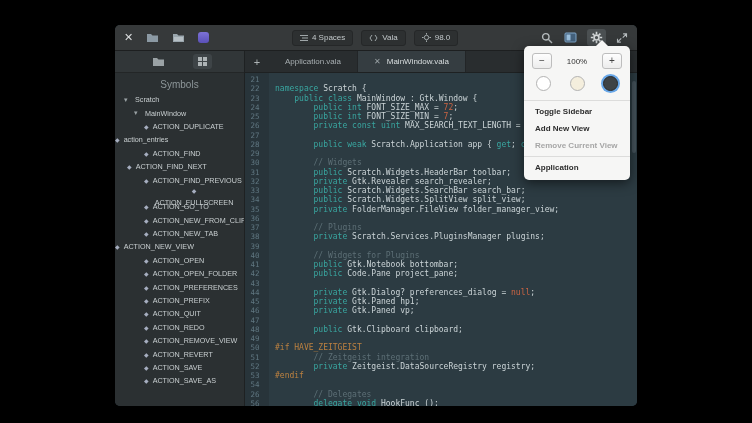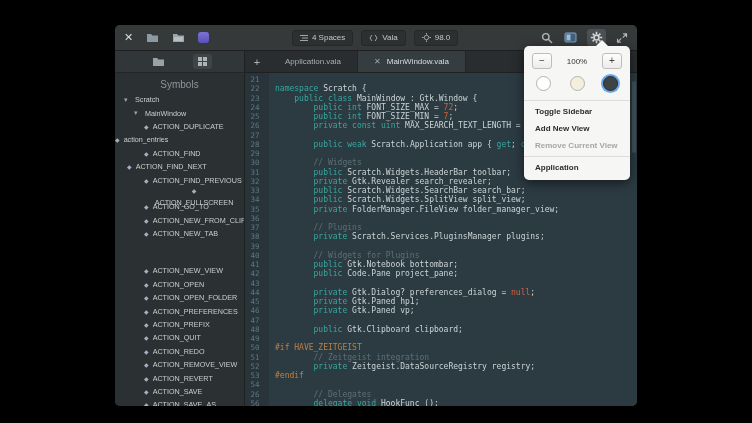--- a/index.html
+++ b/index.html
@@ -224,21 +224,21 @@
             <span>ACTION_GO_TO</span>
           </div>
           <div class="tree-row" style="padding-left: 29px;">
             <span class="diamond">◆</span>
             <span>ACTION_NEW_FROM_CLIPBOARD</span>
           </div>
           <div class="tree-row" style="padding-left: 29px;">
             <span class="diamond">◆</span>
             <span>ACTION_NEW_TAB</span>
           </div>
-          <div class="tree-row" style="padding-left: 29px; margin-top: 24px;">
+          <div class="tree-row" style="">
             <span class="diamond">◆</span>
             <span>ACTION_NEW_VIEW</span>
           </div>
           <div class="tree-row" style="padding-left: 29px;">
             <span class="diamond">◆</span>
             <span>ACTION_OPEN</span>
           </div>
           <div class="tree-row" style="padding-left: 29px;">
             <span class="diamond">◆</span>
             <span>ACTION_OPEN_FOLDER</span>

